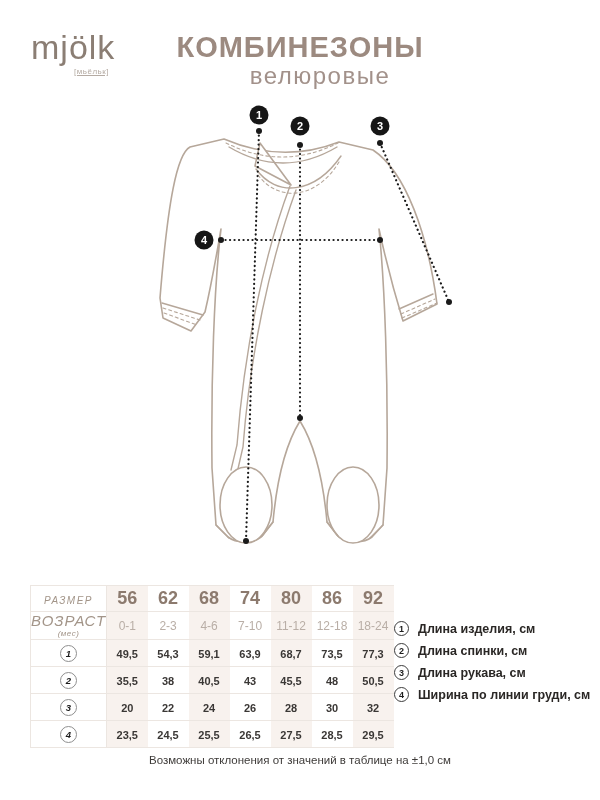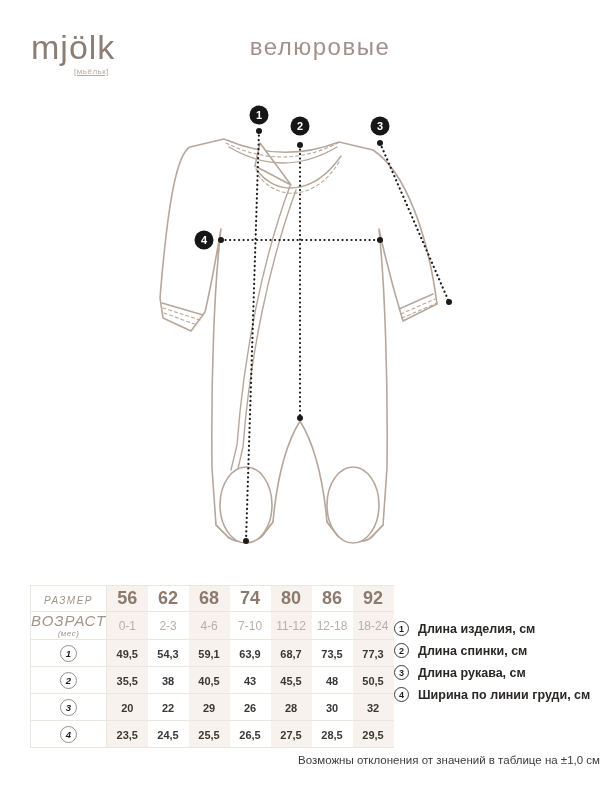--- a/index.html
+++ b/index.html
@@ -43,34 +43,35 @@
         align-items:center;justify-content:center;font-size:9.5px;font-weight:700;color:#1d1d1d;
         box-sizing:border-box;}
   
   .legend{position:absolute;left:394px;top:621px;}
   .legend-item{display:flex;align-items:center;gap:9px;height:15px;margin-bottom:7px;}
   .lcirc{flex:none;display:inline-flex;width:15px;height:15px;border:1.4px solid #3c3c3c;
          border-radius:50%;align-items:center;justify-content:center;font-size:9px;
          font-weight:700;color:#1d1d1d;box-sizing:border-box;}
   .legend-label{font-size:12.5px;font-weight:600;color:#2a2725;white-space:nowrap;}
   
-  .note{position:absolute;top:754px;left:0;width:100%;text-align:right;
+  .note{position:absolute;top:754px;left:0;width:100%;text-align:center;
         font-size:11.5px;color:#3e3b39;}
 </style>
 </head>
 <body>
 
 <div class="page">
 
   <div class="logo">
     <div class="logo-name">mjölk</div>
     <div class="logo-sub">[мьёльк]</div>
   </div>
 
   <div class="title">
+    <div class="title-main">КОМБИНЕЗОНЫ</div>
     <div class="title-sub">велюровые</div>
   </div>
 
   <div class="figure">
     <svg viewBox="130 95 340 470" xmlns="http://www.w3.org/2000/svg">
 
       <path class="garment" d="
         M 224,139 L 190,147
         C 177,154 168,200 160,298
         L 163,318 L 191,331 L 205,312
@@ -191,21 +192,21 @@
       <td class="st"><span class="data-val">40,5</span></td>
       <td><span class="data-val">43</span></td>
       <td class="st"><span class="data-val">45,5</span></td>
       <td><span class="data-val">48</span></td>
       <td class="st"><span class="data-val">50,5</span></td>
     </tr>
     <tr>
       <td class="lbl"><span class="circ">3</span></td>
       <td class="st"><span class="data-val">20</span></td>
       <td><span class="data-val">22</span></td>
-      <td class="st"><span class="data-val">29</span></td>
+      <td class="st"><span class="data-val">24</span></td>
       <td><span class="data-val">26</span></td>
       <td class="st"><span class="data-val">28</span></td>
       <td><span class="data-val">30</span></td>
       <td class="st"><span class="data-val">32</span></td>
     </tr>
     <tr>
       <td class="lbl"><span class="circ">4</span></td>
       <td class="st"><span class="data-val">23,5</span></td>
       <td><span class="data-val">24,5</span></td>
       <td class="st"><span class="data-val">25,5</span></td>

